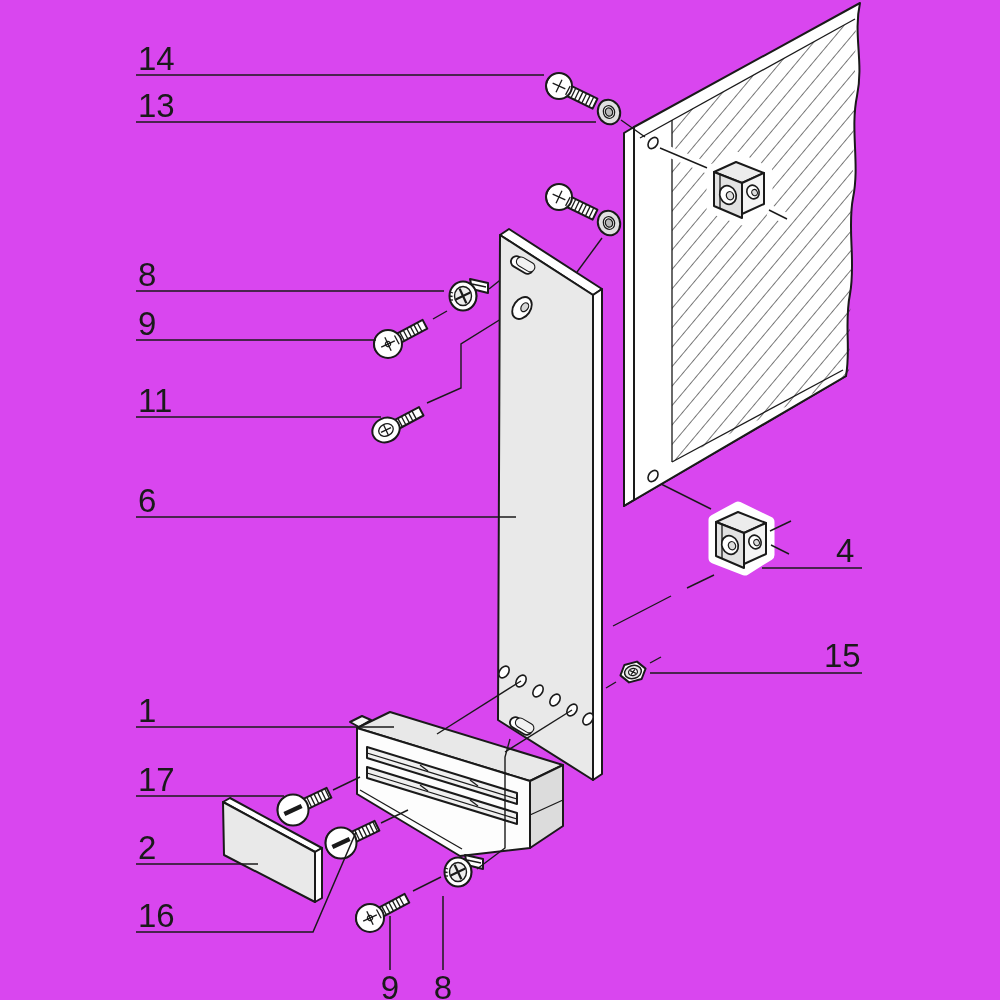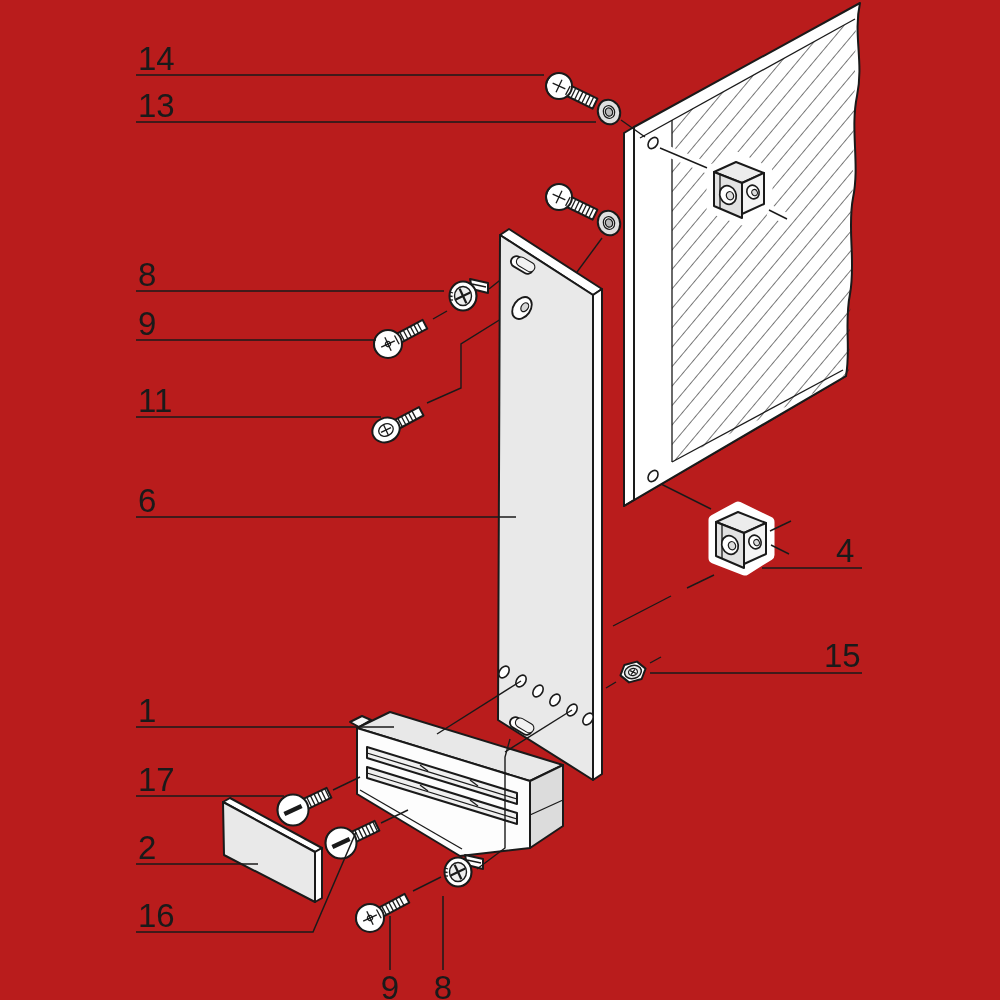--- a/index.html
+++ b/index.html
@@ -1,16 +1,16 @@
 <!DOCTYPE html>
 <html><head>
 <meta charset="utf-8">
 <style>
   html,body{margin:0;padding:0;background:#fff;}
-  .stage{width:1000px;height:1000px;background:#b91c1c;position:relative;overflow:hidden;}
+  .stage{width:1000px;height:1000px;background:#d946ef;position:relative;overflow:hidden;}
   svg{display:block;}
   .lbl{font-family:"Liberation Sans","DejaVu Sans",sans-serif;font-size:33px;fill:#1a1a1a;}
   .oln{fill:#ffffff;stroke:#1a1a1a;stroke-width:2;stroke-linejoin:round;}
   .face{stroke:#1a1a1a;stroke-width:2;stroke-linejoin:round;}
   .thin{stroke:#1a1a1a;stroke-width:1.3;fill:none;}
   .ld{stroke:#1a1a1a;stroke-width:1.5;fill:none;}
   .ax{stroke:#1a1a1a;stroke-width:1.4;fill:none;}
   .halo{stroke:#ffffff;stroke-width:11;fill:#ffffff;stroke-linejoin:round;}
 </style>
 </head>

